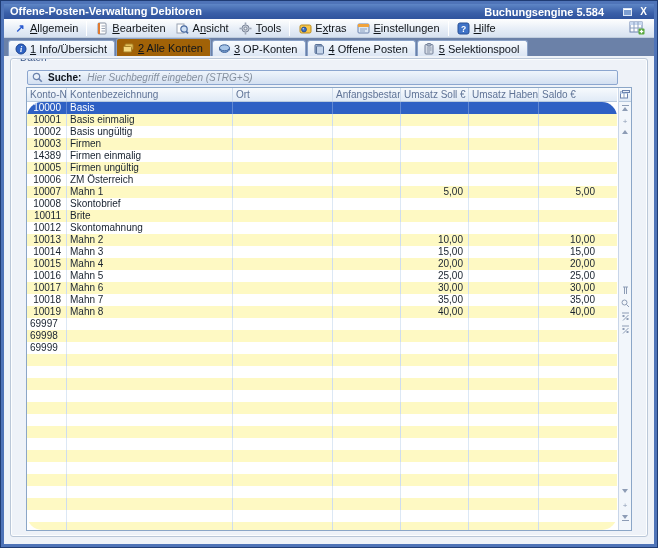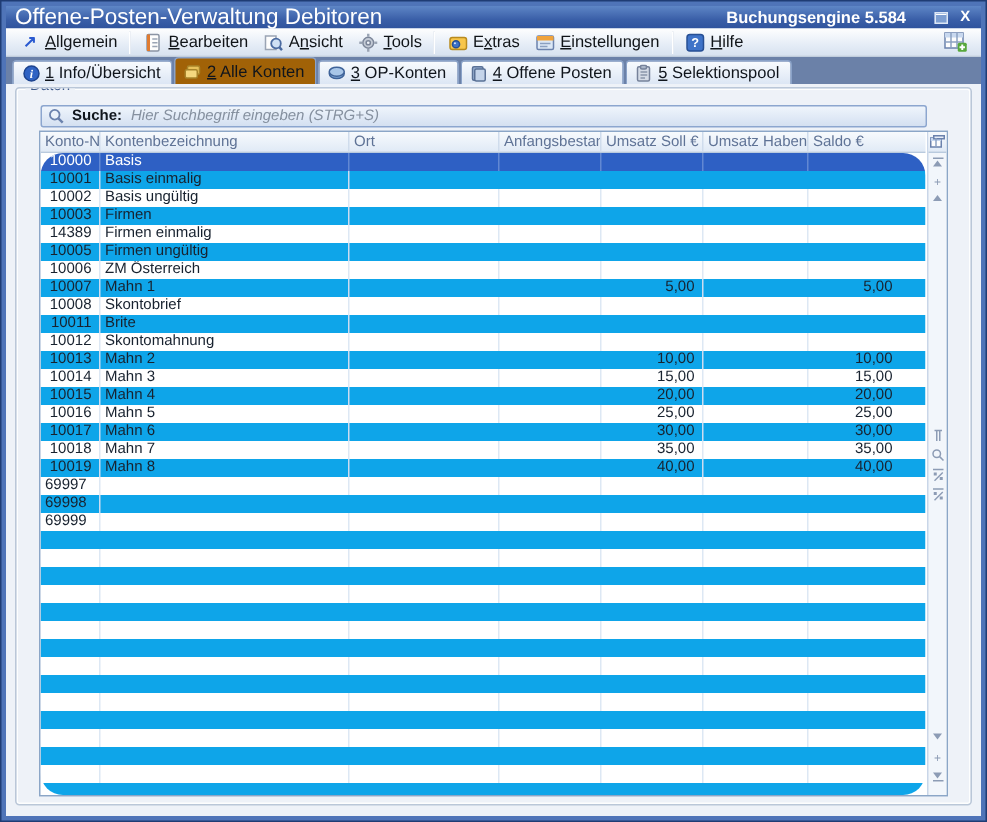--- a/index.html
+++ b/index.html
@@ -4,21 +4,21 @@
 <style>
   * { margin:0; padding:0; box-sizing:border-box; }
   html,body { width:658px; height:548px; font-family:"Liberation Sans", sans-serif; }
   body { background:#d0d8e4; }
 
   .window { width:658px; height:548px; border:1px solid #1f3c74; background:#4f74b8; padding:3px; position:relative; }
 
   
   .titlebar { height:15px; display:flex; align-items:center; padding:0 4px 0 6px;
     background:linear-gradient(#5e86c6,#3a5fa8 60%,#2f539d); color:#fff; }
-  .title-text { font-size:15px; font-weight:normal; flex:1; white-space:nowrap; line-height:15px; }
+  .title-text { font-size:11px; font-weight:bold; flex:1; white-space:nowrap; line-height:15px; }
   .title-version { font-size:11px; font-weight:bold; margin-right:14px; white-space:nowrap; }
   .tb-btn { width:13px; height:11px; margin-left:3px; display:flex; align-items:center; justify-content:center; cursor:default; }
   .restore-glyph { width:9px; height:8px; border:1px solid #dce6f5; background:#7d9ed1; box-shadow:inset 0 1px 0 #fff; }
   .close-glyph { color:#fff; font-size:10px; font-weight:bold; line-height:11px; }
 
   .client { background:#eef2f8; height:525px; }
 
   
   .menubar { height:19px; display:flex; align-items:center; padding:0 4px;
     background:linear-gradient(#fefefe,#e7eef7 55%,#d7e2f0); border-bottom:1px solid #c0cddd; }
@@ -52,21 +52,21 @@
   .search-placeholder { font-size:10px; font-style:italic; color:#85909f; }
 
   
   .grid { position:relative; height:444px; border:1px solid #8ba6c7; background:#fff; overflow:hidden; }
   .grid-scroll-rail { position:absolute; top:0; right:0; bottom:0; width:13px; background:#f2f6fb; border-left:1px solid #c9d6e8; }
 
   .thead { display:flex; height:14px; background:linear-gradient(#f7fafd,#e0eaf6); border-bottom:1px solid #b9cade; }
   .hcell { font-size:10px; color:#5f7396; padding:1px 0 0 3px; border-right:1px solid #cfdcec; overflow:hidden; white-space:nowrap; }
 
   .trow { display:flex; height:12px; background:#fff; }
-  .trow.alt { background:#0ea5e9;align-items:center; }
+  .trow.alt { background:#fef9c3; }
   .trow.sel { background:#2e60c4; }
   .trow.sel .tcell { color:#ffffff; border-right-color:rgba(255,255,255,0.25); }
   .tcell { font-size:10px; color:#18222f; line-height:12px; padding:0 0 0 3px; border-right:1px solid #dde8f4; overflow:hidden; white-space:nowrap; }
   .trow.alt .tcell { border-right-color:#cddcf0; }
 
   .c-nr  { width:40px;  text-align:right; padding-right:5px; }
   .c-nr.shift { padding-right:10px; }
   .c-name{ width:166px; }
   .c-ort { width:100px; }
   .c-anf { width:68px;  text-align:right; padding-right:5px; }

